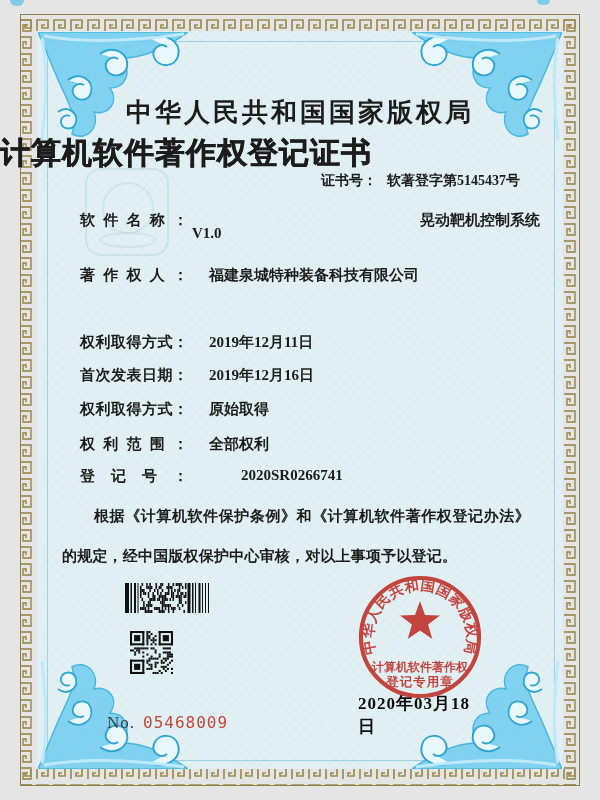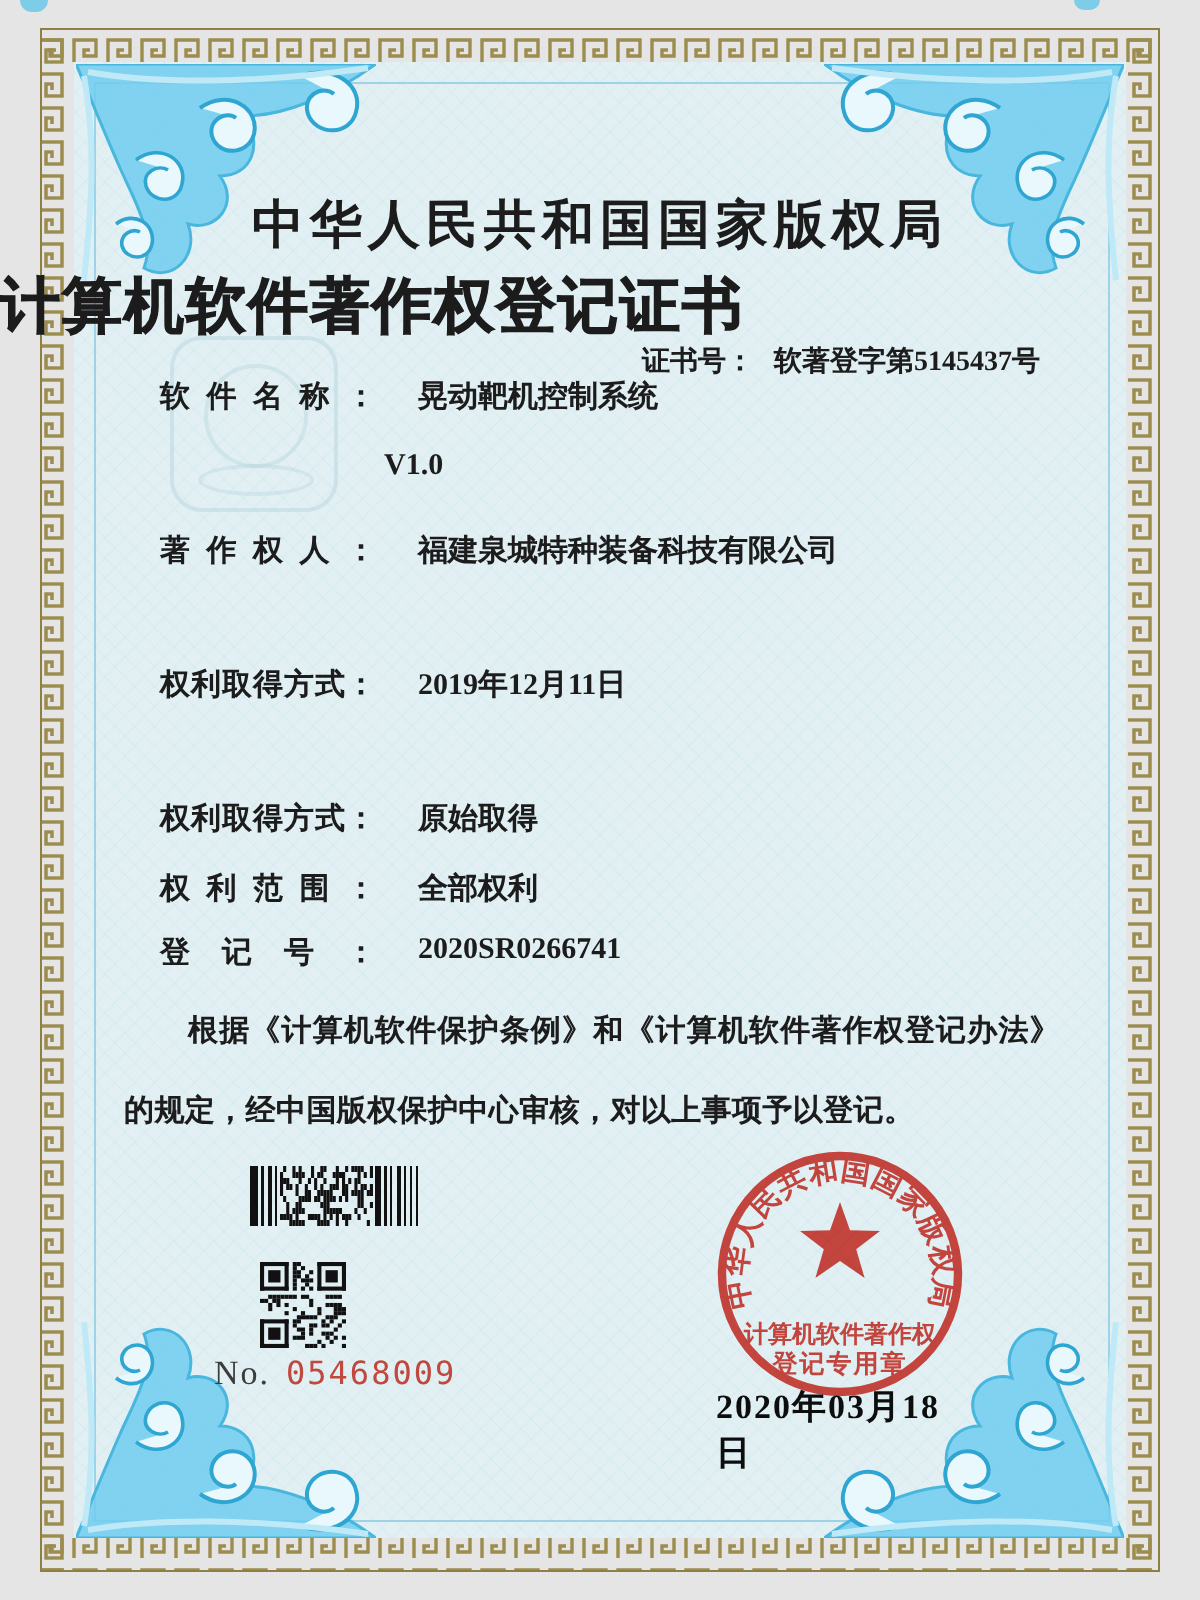--- a/index.html
+++ b/index.html
@@ -58,34 +58,34 @@
   }
   #certno{
     position:absolute; right:80px; top:172px;
     font-size:14px; font-weight:700; white-space:nowrap;
   }
   #certno .lab{ margin-right:10px; }
   
   .frow{ position:absolute; left:80px; width:460px; display:flex; font-weight:700; font-size:15px; }
   .flabel{ width:108px; text-align:justify; text-align-last:justify; flex:none; }
   .fvalue{ margin-left:21px; white-space:nowrap; }
-  #row-name{ top:189px; } #ver-line{ position:absolute; left:192px; top:225px; font-size:15px; font-weight:700;text-align:center; }
+  #row-name{ top:211px;justify-content:space-between; } #ver-line{ position:absolute; left:192px; top:225px; font-size:15px; font-weight:700;text-align:center; }
   #row-owner{ top:266px; }
   #row-dev{ top:333px; } #row-pub{ top:366px; } #row-acq{ top:400px; }
-  #row-scope{ top:435px; } #row-reg{ top:467px; }
+  #row-scope{ top:435px; } #row-reg{ top:467px;gap:32px; }
   
   #statement{
     position:absolute; left:62px; top:496px; width:468px;
     font-size:15px; font-weight:700; line-height:40px;
     text-align:justify; text-indent:32px; letter-spacing:.2px;
   }
   
   #barcode{ position:absolute; left:125px; top:583px; }
   #qrcode{ position:absolute; left:130px; top:631px; }
-  #serial{ position:absolute; left:107px; top:677px; font-size:17px; white-space:nowrap;text-align:right; }
+  #serial{ position:absolute; left:107px; top:713px; font-size:17px; white-space:nowrap;text-align:right; }
   #serial .no{ color:#3c3c3c; letter-spacing:1px; }
   #serial .num{
     color:var(--serial-red,#c0483c); font-family:"DejaVu Sans Mono","Liberation Mono",monospace;
     font-size:16px; letter-spacing:1px; margin-left:8px;
   }
   
   #seal{ position:absolute; left:357px; top:574px; opacity:.9; mix-blend-mode:multiply; }
   #issue-date{
     position:absolute; left:358px; top:692px; width:126px; text-align:left;
     font-size:17px; font-weight:700; letter-spacing:1px; color:#0d0d0d; z-index:6;
@@ -160,20 +160,24 @@
     <span class="fvalue">晃动靶机控制系统</span>
   </div>
   <div id="ver-line">V1.0</div>
   <div class="frow" id="row-owner">
     <span class="flabel">著作权人：</span>
     <span class="fvalue">福建泉城特种装备科技有限公司</span>
   </div>
   <div class="frow" id="row-dev">
     <span class="flabel">权利取得方式：</span>
     <span class="fvalue">2019年12月11日</span>
+  </div>
+  <div class="frow" id="row-pub">
+    <span class="flabel">首次发表日期：</span>
+    <span class="fvalue">2019年12月16日</span>
   </div>
   <div class="frow" id="row-acq">
     <span class="flabel">权利取得方式：</span>
     <span class="fvalue">原始取得</span>
   </div>
   <div class="frow" id="row-scope">
     <span class="flabel">权利范围：</span>
     <span class="fvalue">全部权利</span>
   </div>
   <div class="frow" id="row-reg">

